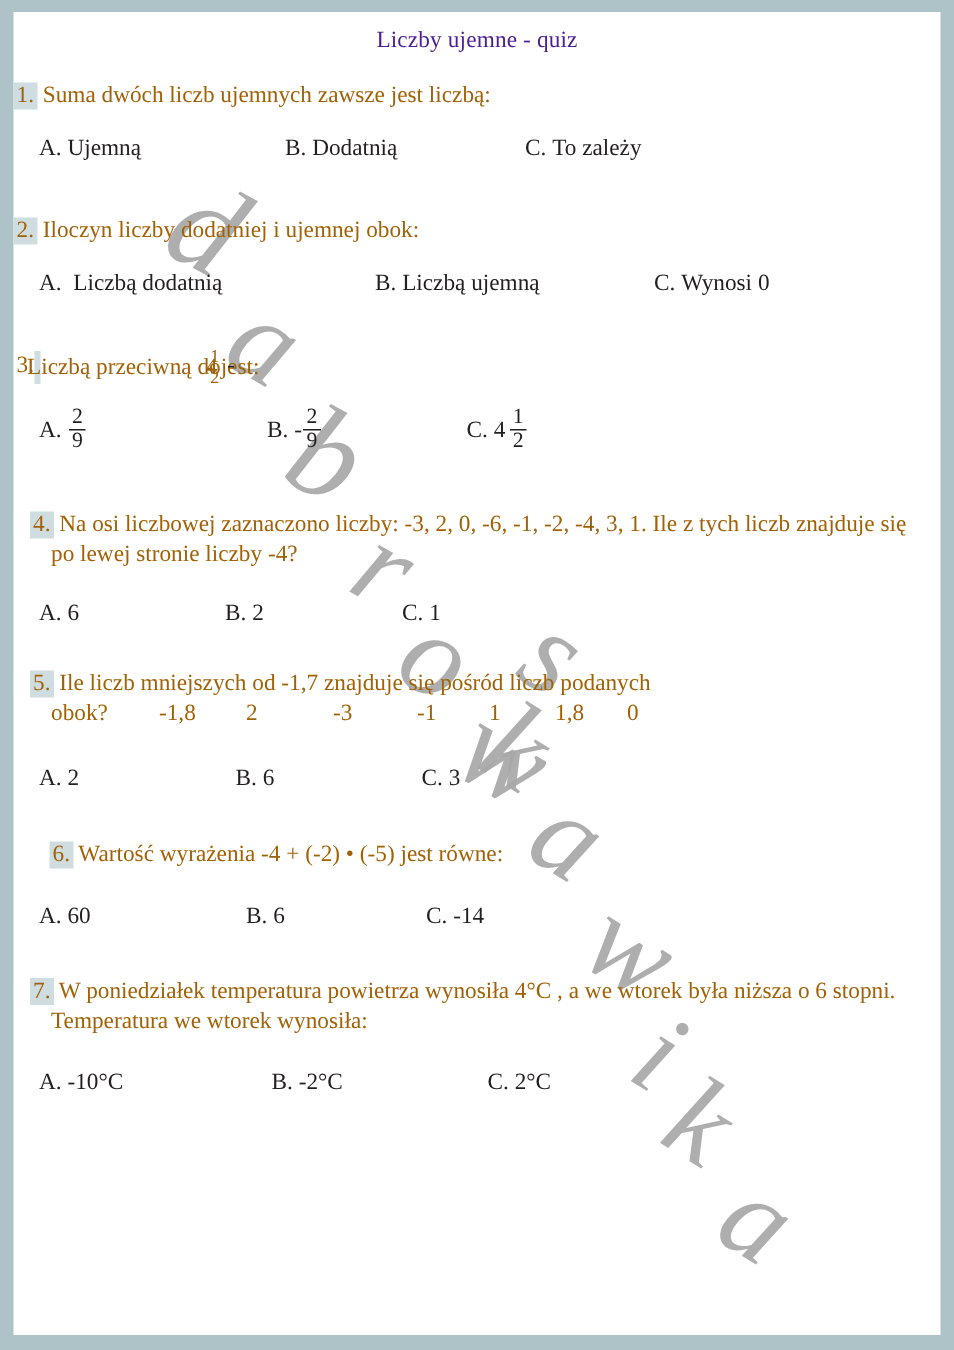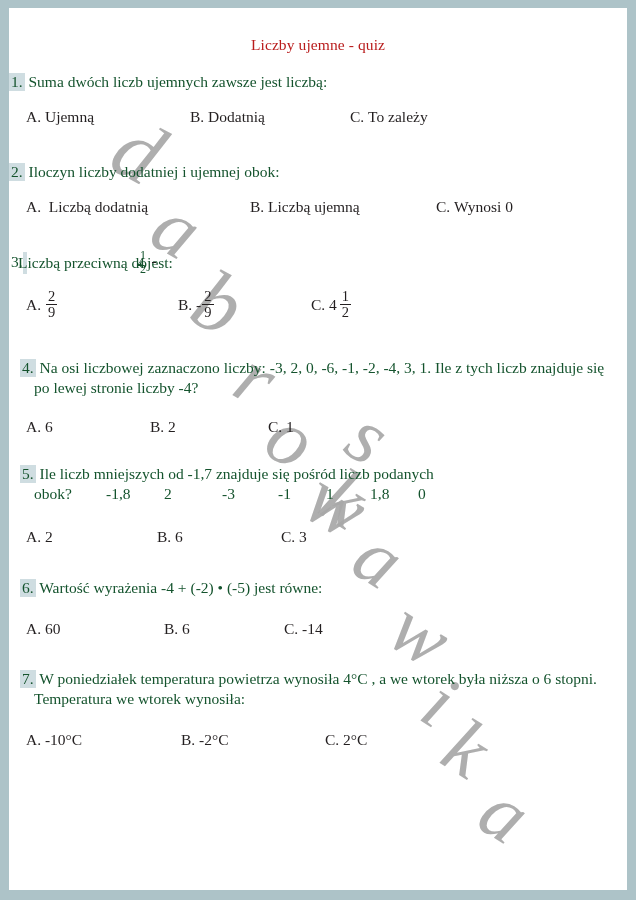--- a/index.html
+++ b/index.html
@@ -54,30 +54,30 @@
     position: relative;
     z-index: 10;
     padding: 0;
     color: #231f20;
   }
 
   .doc-title {
     text-align: center;
     font-size: 15.5px;
     letter-spacing: .1px;
-    margin-top: 28px;
-    color: #b91c1c;
+    margin-top: 10px;
+    color: #4c1d95;
   }
 
   .qblock { position: relative; }
 
   .qstem {
     font-size: 15.5px;
     line-height: 1.30;
-    color: #14532d;
+    color: #a16207;
     padding-left: 14px;
     text-indent: 0;
   }
   .qnum {
     background: #cfdde1;
     padding: 0 2px 1px 2px;
   }
 
   .answers {
     font-size: 15.5px;
@@ -254,21 +254,21 @@
           <span class="ans" style="width:124px;">
             <span>B.</span>&nbsp;<span>6</span>
           </span>
           <span class="ans">
             <span>C.</span>&nbsp;<span>3</span>
           </span>
         </div>
       </div>
 
       <div class="qblock" style="margin-top:32px;">
-        <div class="qstem" style="text-indent:-14px; padding-left:25px;">
+        <div class="qstem" style="text-indent:-14px; padding-left:38px;">
           <span class="qnum">6.</span>
           <span>Wartość wyrażenia -4 + (-2) • (-5) jest równe:</span>
         </div>
         <div class="answers" style="margin-top:22px;">
           <span class="ans" style="width:138px;">
             <span>A.</span>&nbsp;<span>60</span>
           </span>
           <span class="ans" style="width:120px;">
             <span>B.</span>&nbsp;<span>6</span>
           </span>

